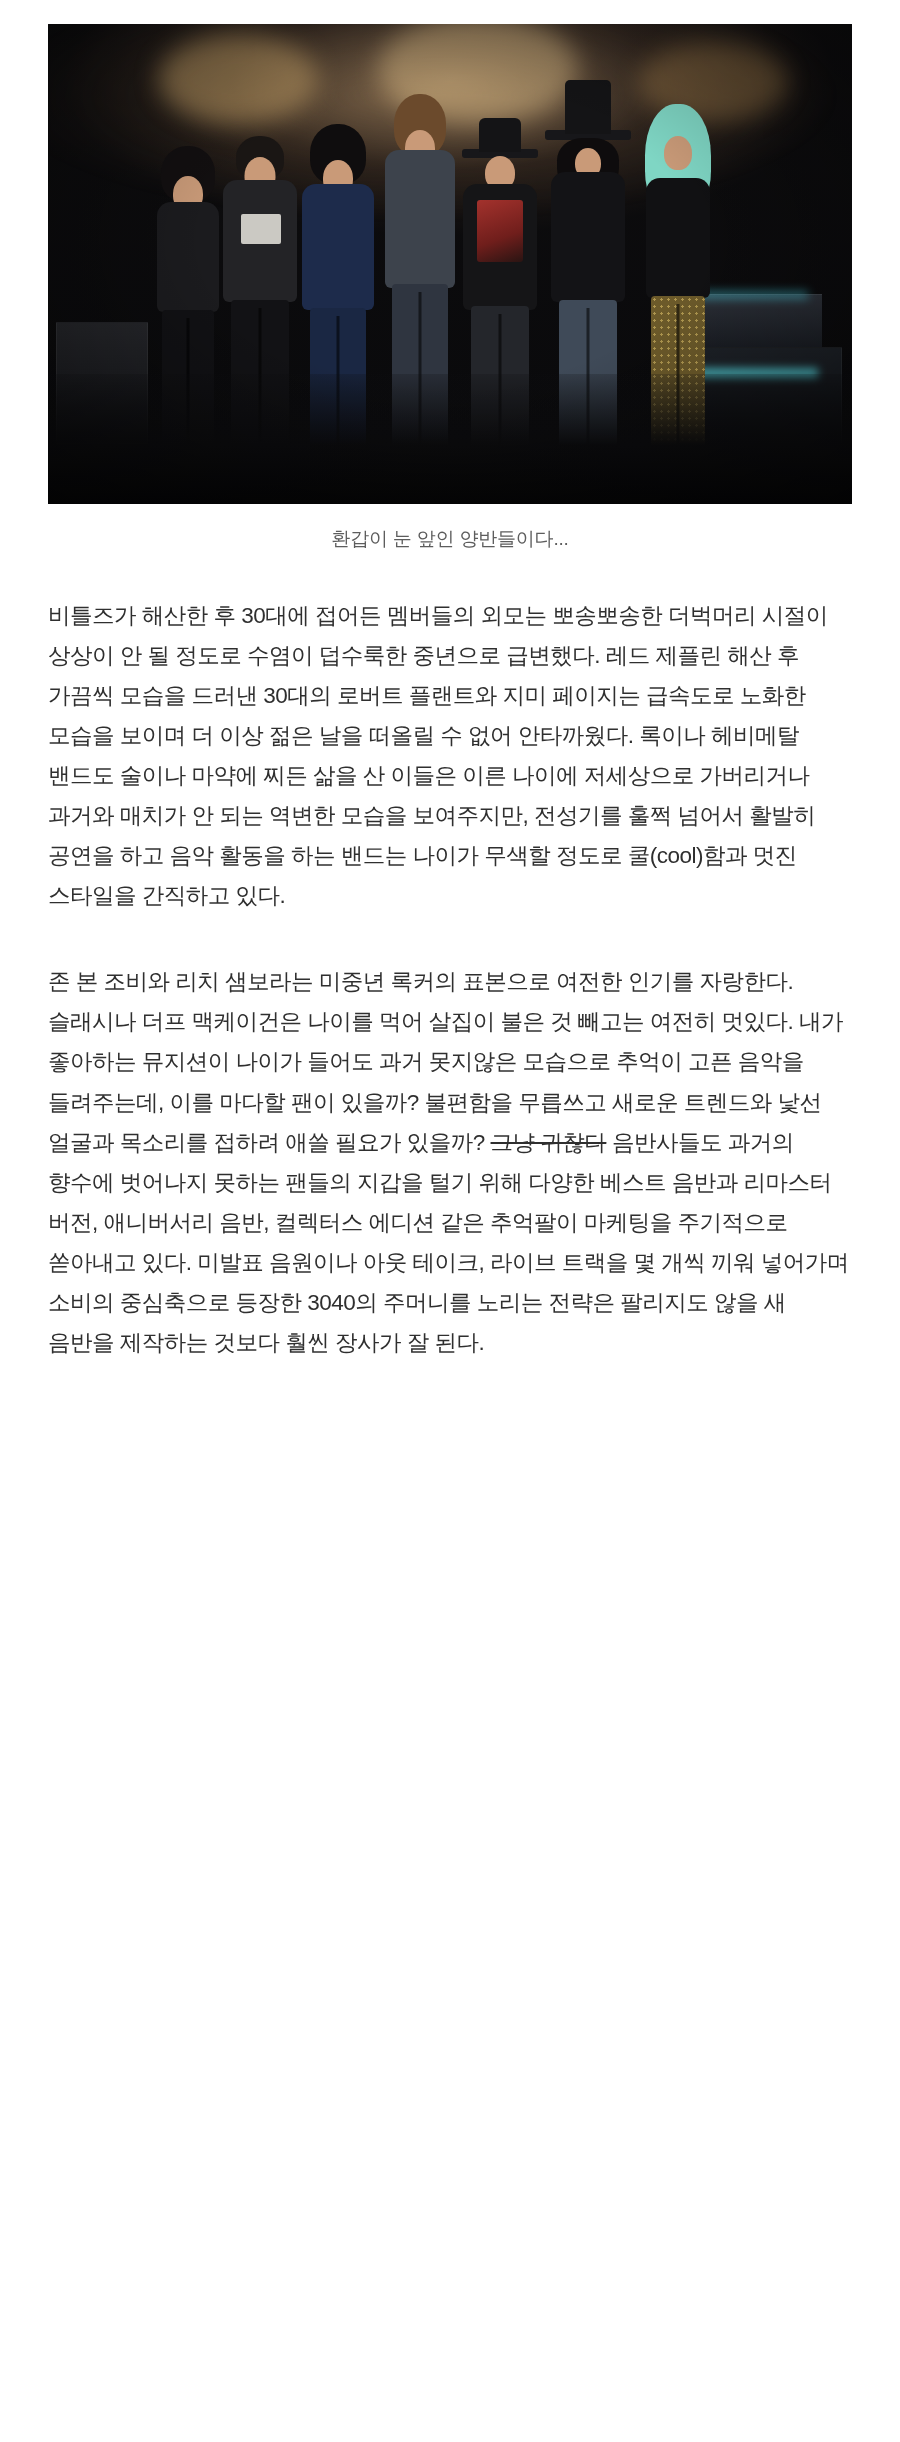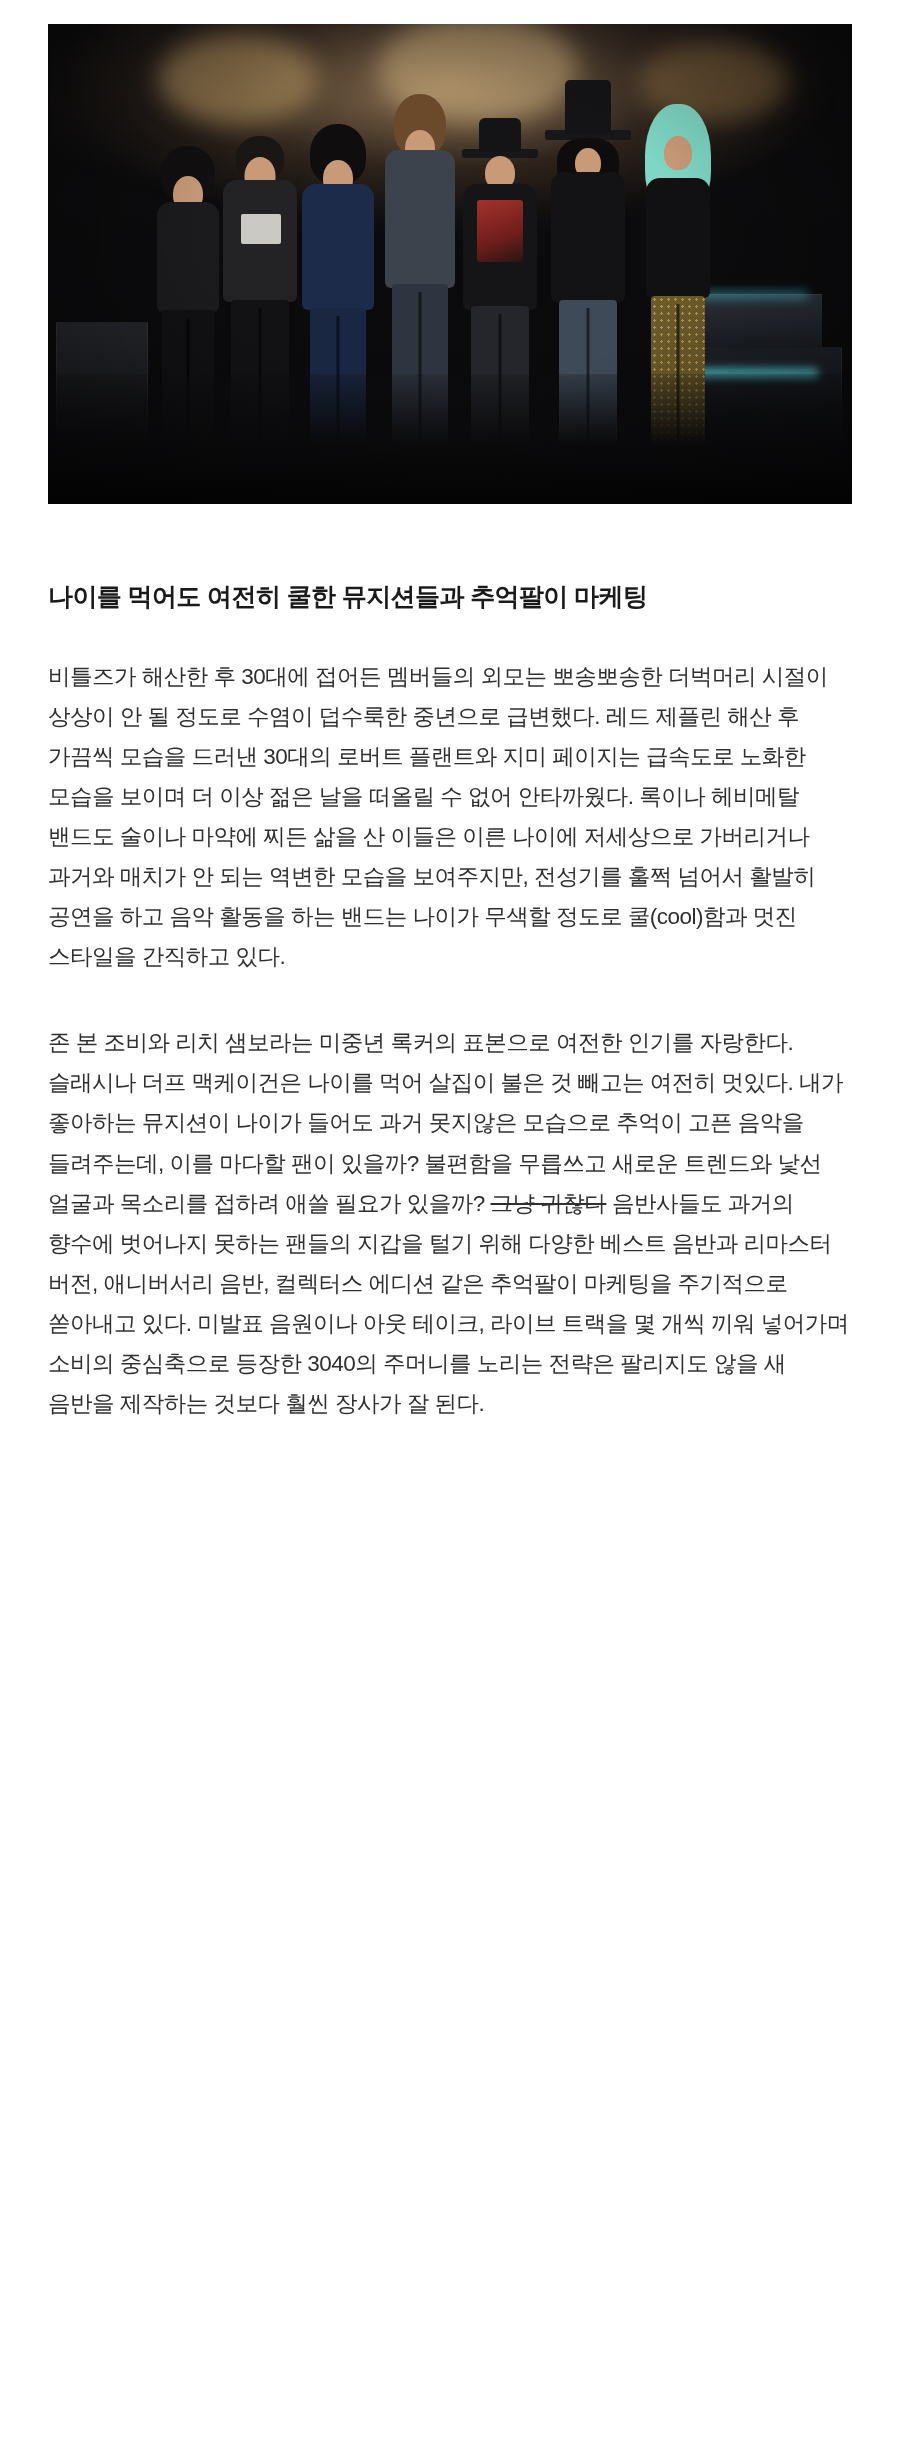--- a/index.html
+++ b/index.html
@@ -271,21 +271,21 @@
           <div class="hair"></div>
             <div class="head"></div>
             <div class="torso"></div>
             <div class="legs"></div>
         </div>
       </div>
 
       <div class="stage-floor"></div>
       <div class="img-vignette"></div>
     </div>
+    <figcaption class="caption">환갑이 눈 앞인 양반들이다...</figcaption>
   </figure>
 
-  <h2 class="article-title">나이를 먹어도 여전히 쿨한 뮤지션들과 추억팔이 마케팅</h2>
 
   <p class="body-text">비틀즈가 해산한 후 30대에 접어든 멤버들의 외모는 뽀송뽀송한 더벅머리 시절이 상상이 안 될 정도로 수염이 덥수룩한 중년으로 급변했다. 레드 제플린 해산 후 가끔씩 모습을 드러낸 30대의 로버트 플랜트와 지미 페이지는 급속도로 노화한 모습을 보이며 더 이상 젊은 날을 떠올릴 수 없어 안타까웠다. 록이나 헤비메탈 밴드도 술이나 마약에 찌든 삶을 산 이들은 이른 나이에 저세상으로 가버리거나  과거와 매치가 안 되는 역변한 모습을 보여주지만, 전성기를 훌쩍 넘어서 활발히 공연을 하고 음악 활동을 하는 밴드는 나이가 무색할 정도로 쿨(cool)함과 멋진 스타일을 간직하고 있다.</p>
 
   <p class="body-text"><span>존 본 조비와 리치 샘보라는 미중년 록커의 표본으로 여전한 인기를 자랑한다. 슬래시나 더프 맥케이건은 나이를 먹어 살집이 불은 것 빼고는 여전히 멋있다. 내가 좋아하는 뮤지션이 나이가 들어도 과거 못지않은 모습으로 추억이 고픈 음악을 들려주는데, 이를 마다할 팬이 있을까? 불편함을 무릅쓰고 새로운 트렌드와 낯선 얼굴과 목소리를 접하려 애쓸 필요가 있을까? </span><span class="strike">그냥 귀찮다</span><span>  음반사들도 과거의 향수에 벗어나지 못하는 팬들의 지갑을 털기 위해 다양한 베스트 음반과 리마스터 버전, 애니버서리 음반, 컬렉터스 에디션 같은 추억팔이 마케팅을 주기적으로 쏟아내고 있다. 미발표 음원이나 아웃 테이크, 라이브 트랙을 몇 개씩 끼워 넣어가며 소비의 중심축으로 등장한 3040의 주머니를 노리는 전략은 팔리지도 않을 새 음반을 제작하는 것보다 훨씬 장사가 잘 된다.</span></p>
 
 </div>
 
 </body></html>

